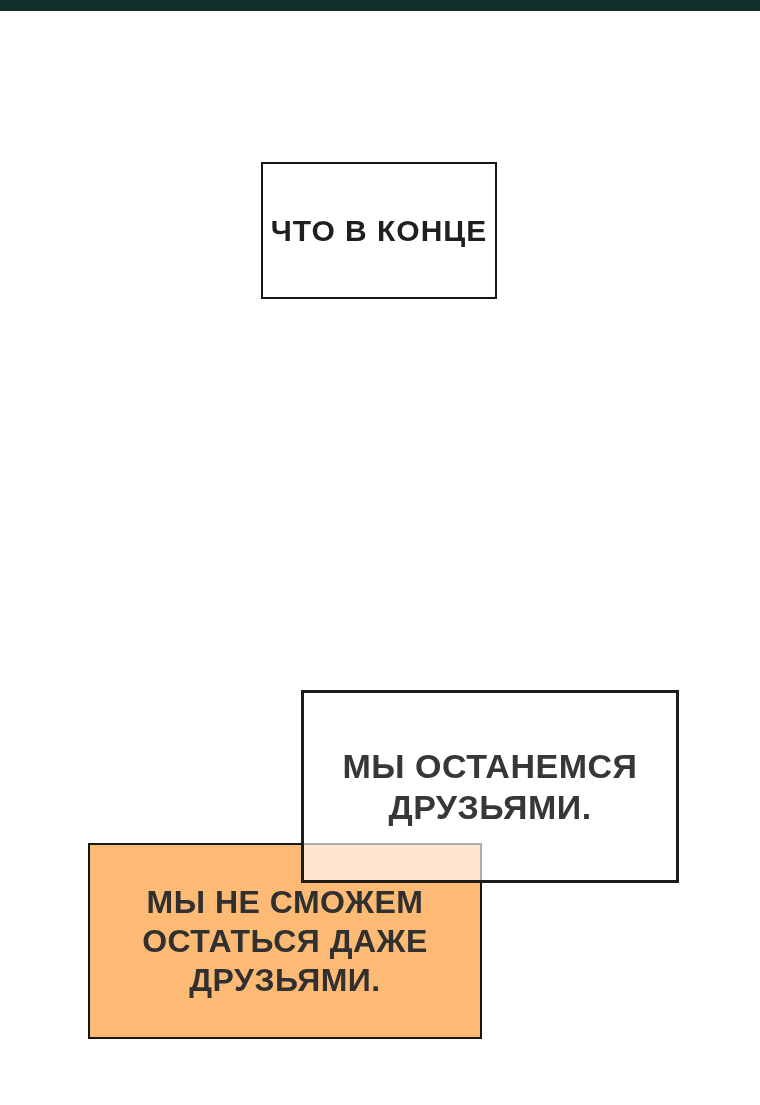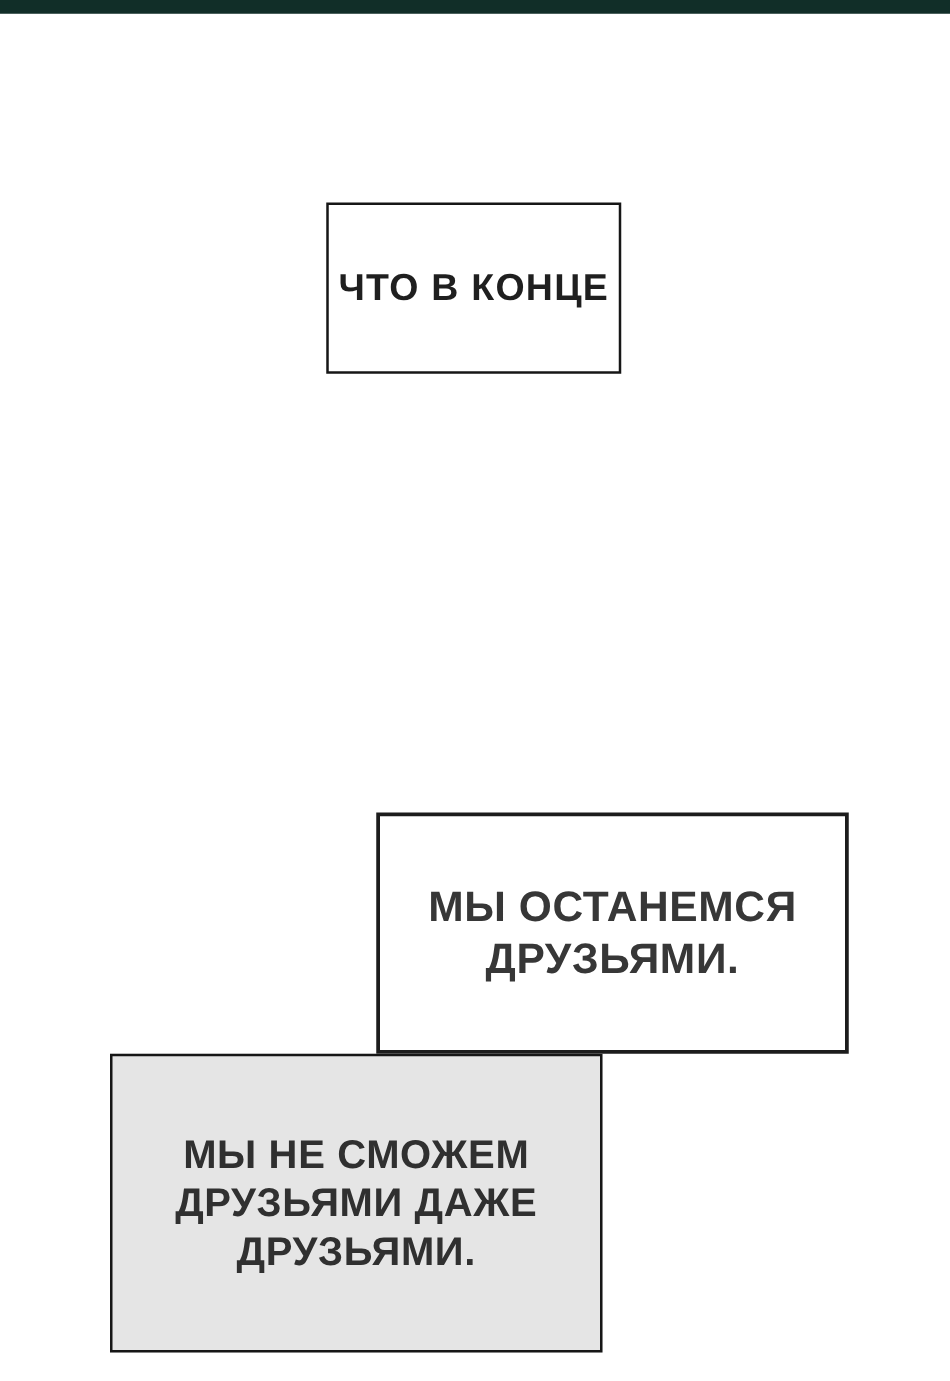--- a/index.html
+++ b/index.html
@@ -50,60 +50,60 @@
     background: #ffffff;
     z-index: 1;
     font-size: 30px;
     line-height: 37px;
     letter-spacing: 1px;
     color: #1f1f1f;
   }
   
   .bubble-2 {
     left: 301px;
-    top: 650px;
+    top: 690px;
     width: 378px;
     height: 193px;
     border: 3px solid #1c1c1c;
     background: rgba(255, 255, 255, 0.65);
     z-index: 3;
     font-size: 34px;
     line-height: 41px;
     letter-spacing: 0.5px;
     color: #373737;
   }
   
   .bubble-3 {
     left: 88px;
     top: 843px;
     width: 394px;
-    height: 239px;
+    height: 196px;
     border: 2.5px solid #161616;
-    background: #e5e5e5;
+    background: #fdba74;
     z-index: 2;
     font-size: 32px;
     line-height: 39px;
     letter-spacing: 0.5px;
     color: #303030;
   }
 </style>
 </head>
 <body>
 
 <div class="page">
 
   <div class="top-gutter"></div>
 
   <div class="bubble bubble-1">
     <span class="line">ЧТО В КОНЦЕ</span>
   </div>
 
   <div class="bubble bubble-3">
     <span class="line">МЫ НЕ СМОЖЕМ</span>
-    <span class="line">ДРУЗЬЯМИ ДАЖЕ</span>
+    <span class="line">ОСТАТЬСЯ ДАЖЕ</span>
     <span class="line">ДРУЗЬЯМИ.</span>
   </div>
 
   <div class="bubble bubble-2">
     <span class="line">МЫ ОСТАНЕМСЯ</span>
     <span class="line">ДРУЗЬЯМИ.</span>
   </div>
 
 </div>
 

